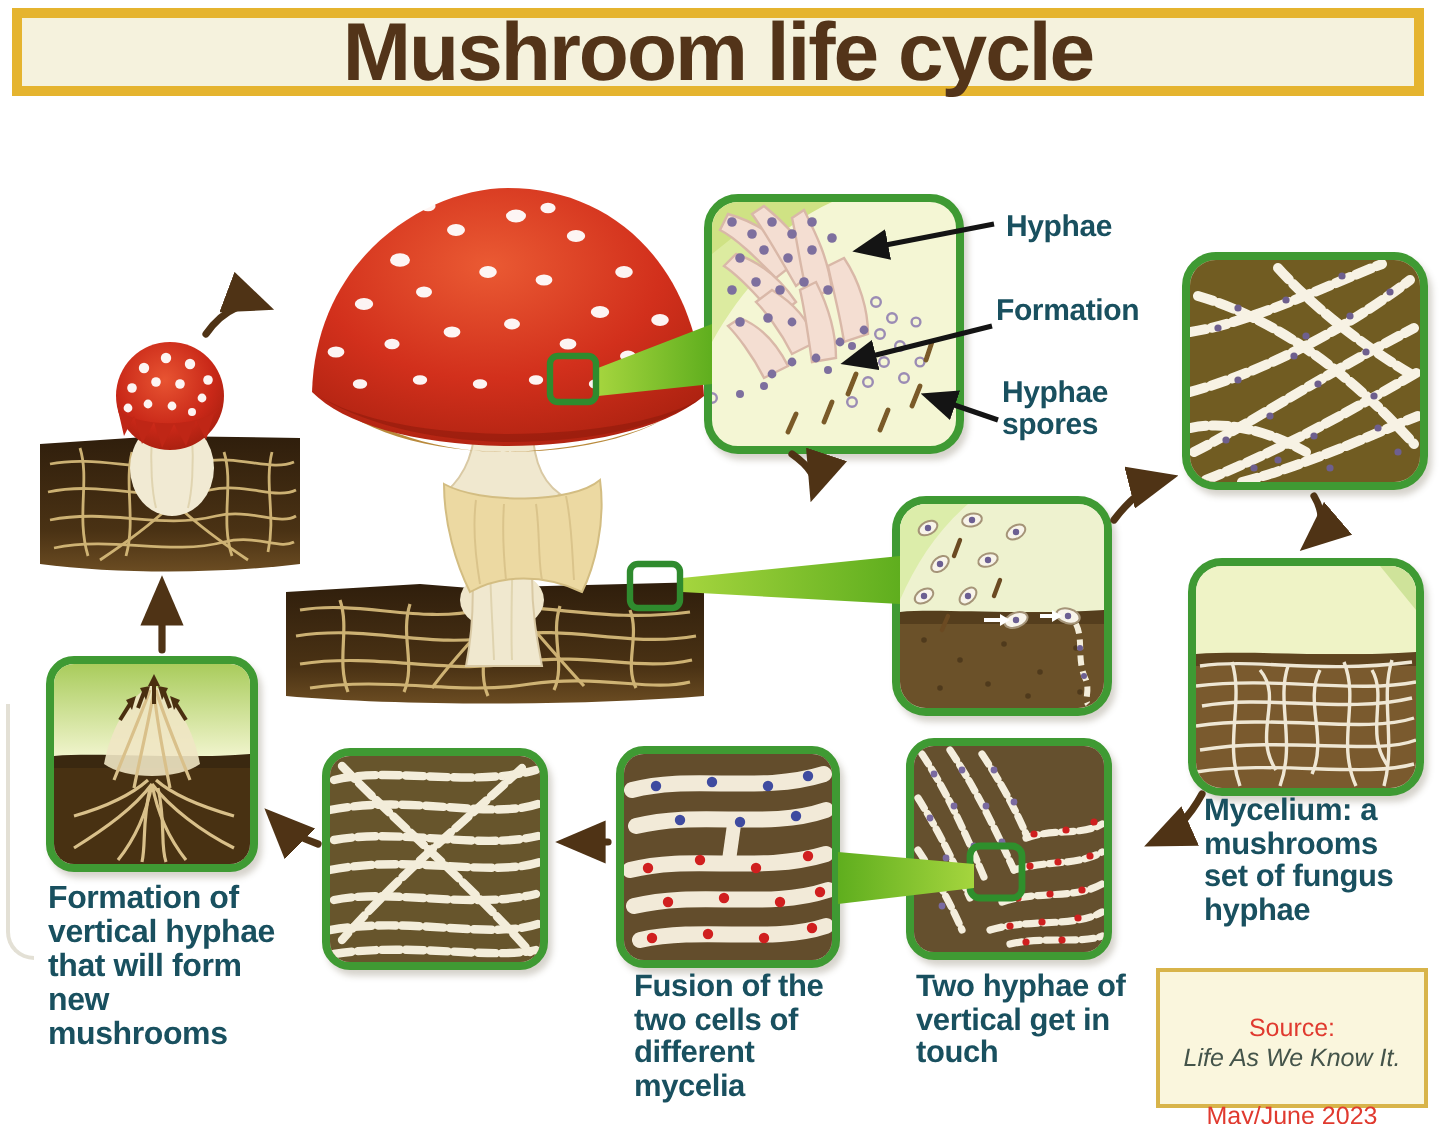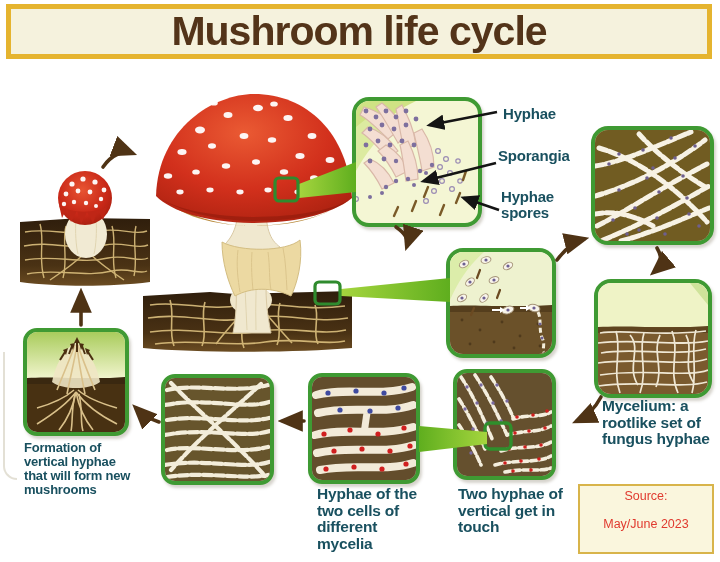--- a/index.html
+++ b/index.html
@@ -2,21 +2,21 @@
 <html><head>
 <meta charset="utf-8">
 <style>
   html,body{margin:0;padding:0;background:#ffffff;}
   #stage{
     position:relative;width:720px;height:562px;background:#ffffff;
     font-family:"Liberation Sans",sans-serif;overflow:hidden;
   }
   
   .title-banner{
-    position:absolute;left:6px;top:4px;width:706px;height:55px;
+    position:absolute;left:6px;top:4px;width:706px;height:44px;
     background:#f5f2dd;border:5px solid #e5b42f;box-sizing:border-box;
     display:flex;align-items:center;justify-content:center;
   }
   .title-banner h1{
     margin:0;font-size:41px;font-weight:700;color:#533419;letter-spacing:-1px;
   }
   
   .panel{
     position:absolute;border:4px solid #3f9a33;border-radius:17px;
     box-sizing:border-box;overflow:hidden;background:#efe9d8;
@@ -28,21 +28,21 @@
     position:absolute;color:#19505f;font-weight:700;line-height:1.07;
     letter-spacing:-0.2px;font-size:15.5px;
   }
   .callout-lbl{font-size:15px;}
   
   .layer{position:absolute;left:0;top:0;width:720px;height:562px;pointer-events:none;}
   
   .source-box{
     position:absolute;left:578px;top:484px;width:136px;height:70px;
     background:#faf6dd;border:2px solid #d8b44a;box-sizing:border-box;
-    text-align:center;font-size:12.5px;line-height:1.22;padding-top:3px;
+    text-align:center;font-size:12.5px;line-height:1.22;padding-top:21px;
   }
   .source-box .src-label{color:#e03a2f;}
   .source-box .src-work{color:#44544a;font-style:italic;}
   .source-box .src-pub{color:#e03a2f;font-style:italic;}
   .source-box .src-date{color:#e03a2f;margin-top:13px;}
   
   .page-edge{
     position:absolute;left:3px;top:352px;width:12px;height:126px;
     border-left:2px solid #d5d0bf;border-bottom:2px solid #d5d0bf;
     border-bottom-left-radius:14px;opacity:.65;
@@ -555,27 +555,28 @@
       <path d="M557,260 C566,248 576,241 584,239" marker-end="url(#ahBrown)"></path>
       <path d="M657,248 C663,258 661,266 654,272" marker-end="url(#ahBrown)"></path>
       <path d="M601,397 C594,410 586,417 577,421" marker-end="url(#ahBrown)"></path>
       <path d="M304,421 L283,421" marker-end="url(#ahBrown)"></path>
       <path d="M159,422 C150,419 142,414 136,408" marker-end="url(#ahBrown)"></path>
       <path d="M81,325 L81,293" marker-end="url(#ahBrown)"></path>
     </g>
   </svg>
 
   <div class="lbl callout-lbl" style="left:503px;top:106px;">Hyphae</div>
-  <div class="lbl callout-lbl" style="left:498px;top:148px;">Sporangia</div>
+  <div class="lbl callout-lbl" style="left:498px;top:148px;">Formation</div>
   <div class="lbl callout-lbl" style="left:501px;top:189px;width:58px;">Hyphae spores</div>
 
-  <div class="lbl" style="left:602px;top:398px;width:108px;">Mycelium: a rootlike set of fungus hyphae</div>
-  <div class="lbl" style="left:24px;top:441px;width:114px;font-size:13px;">Formation of vertical hyphae that will form new mushrooms</div>
-  <div class="lbl" style="left:317px;top:486px;width:106px;">Hyphae of the two cells of different mycelia</div>
+  <div class="lbl" style="left:602px;top:398px;width:108px;">Mycelium: a mushrooms set of fungus hyphae</div>
+  <div class="lbl" style="left:24px;top:441px;width:114px;font-size:16px;">Formation of vertical hyphae that will form new mushrooms</div>
+  <div class="lbl" style="left:317px;top:486px;width:106px;">Fusion of the two cells of different mycelia</div>
   <div class="lbl" style="left:458px;top:486px;width:108px;">Two hyphae of vertical get in touch</div>
 
   <div class="source-box">
     <div class="src-label">Source:</div>
+    <div class="src-work">Life As We Know It.</div>
     <div class="src-date">May/June 2023</div>
   </div>
 
   <div class="page-edge"></div>
 </div>
 
 </body></html>

